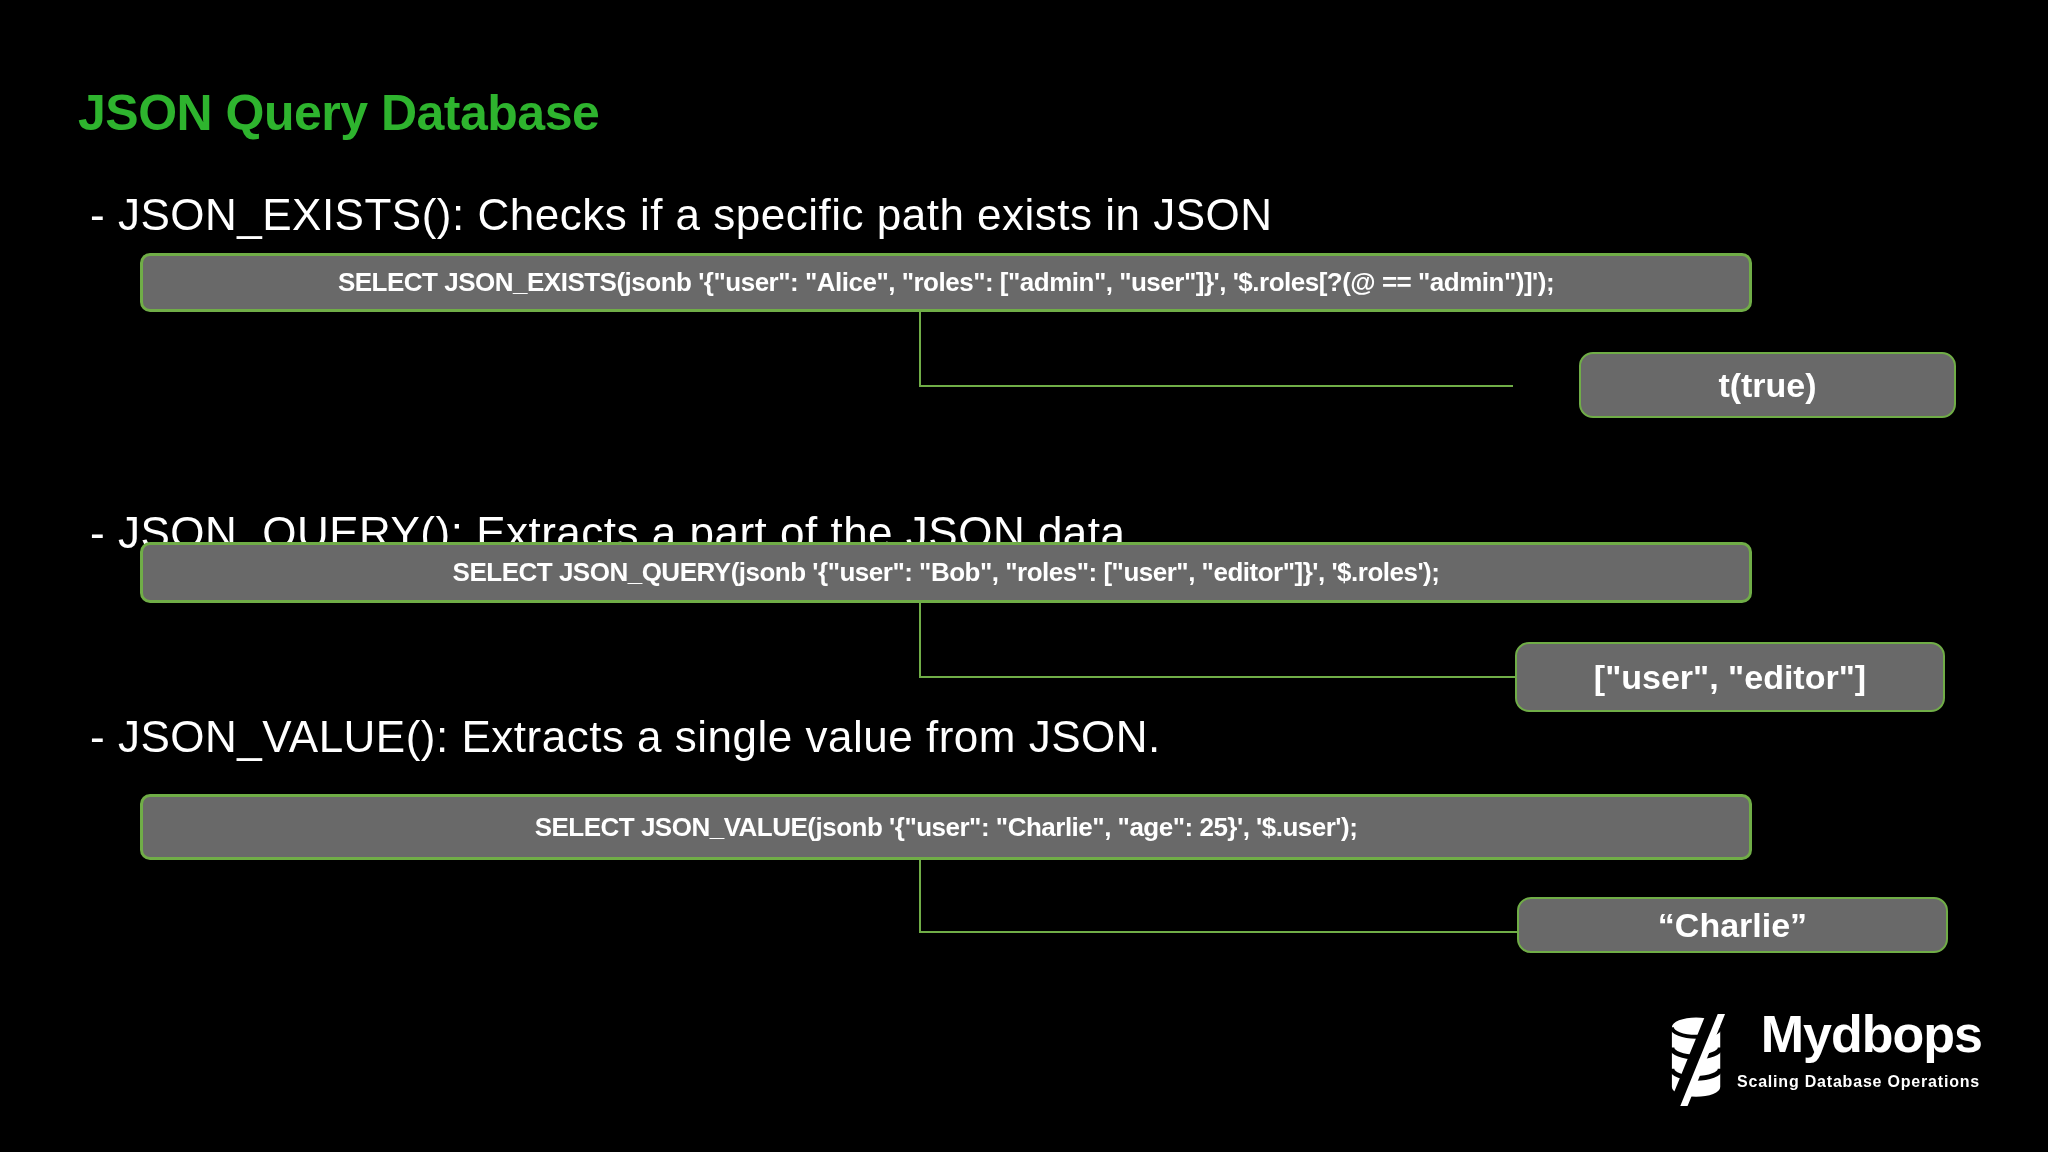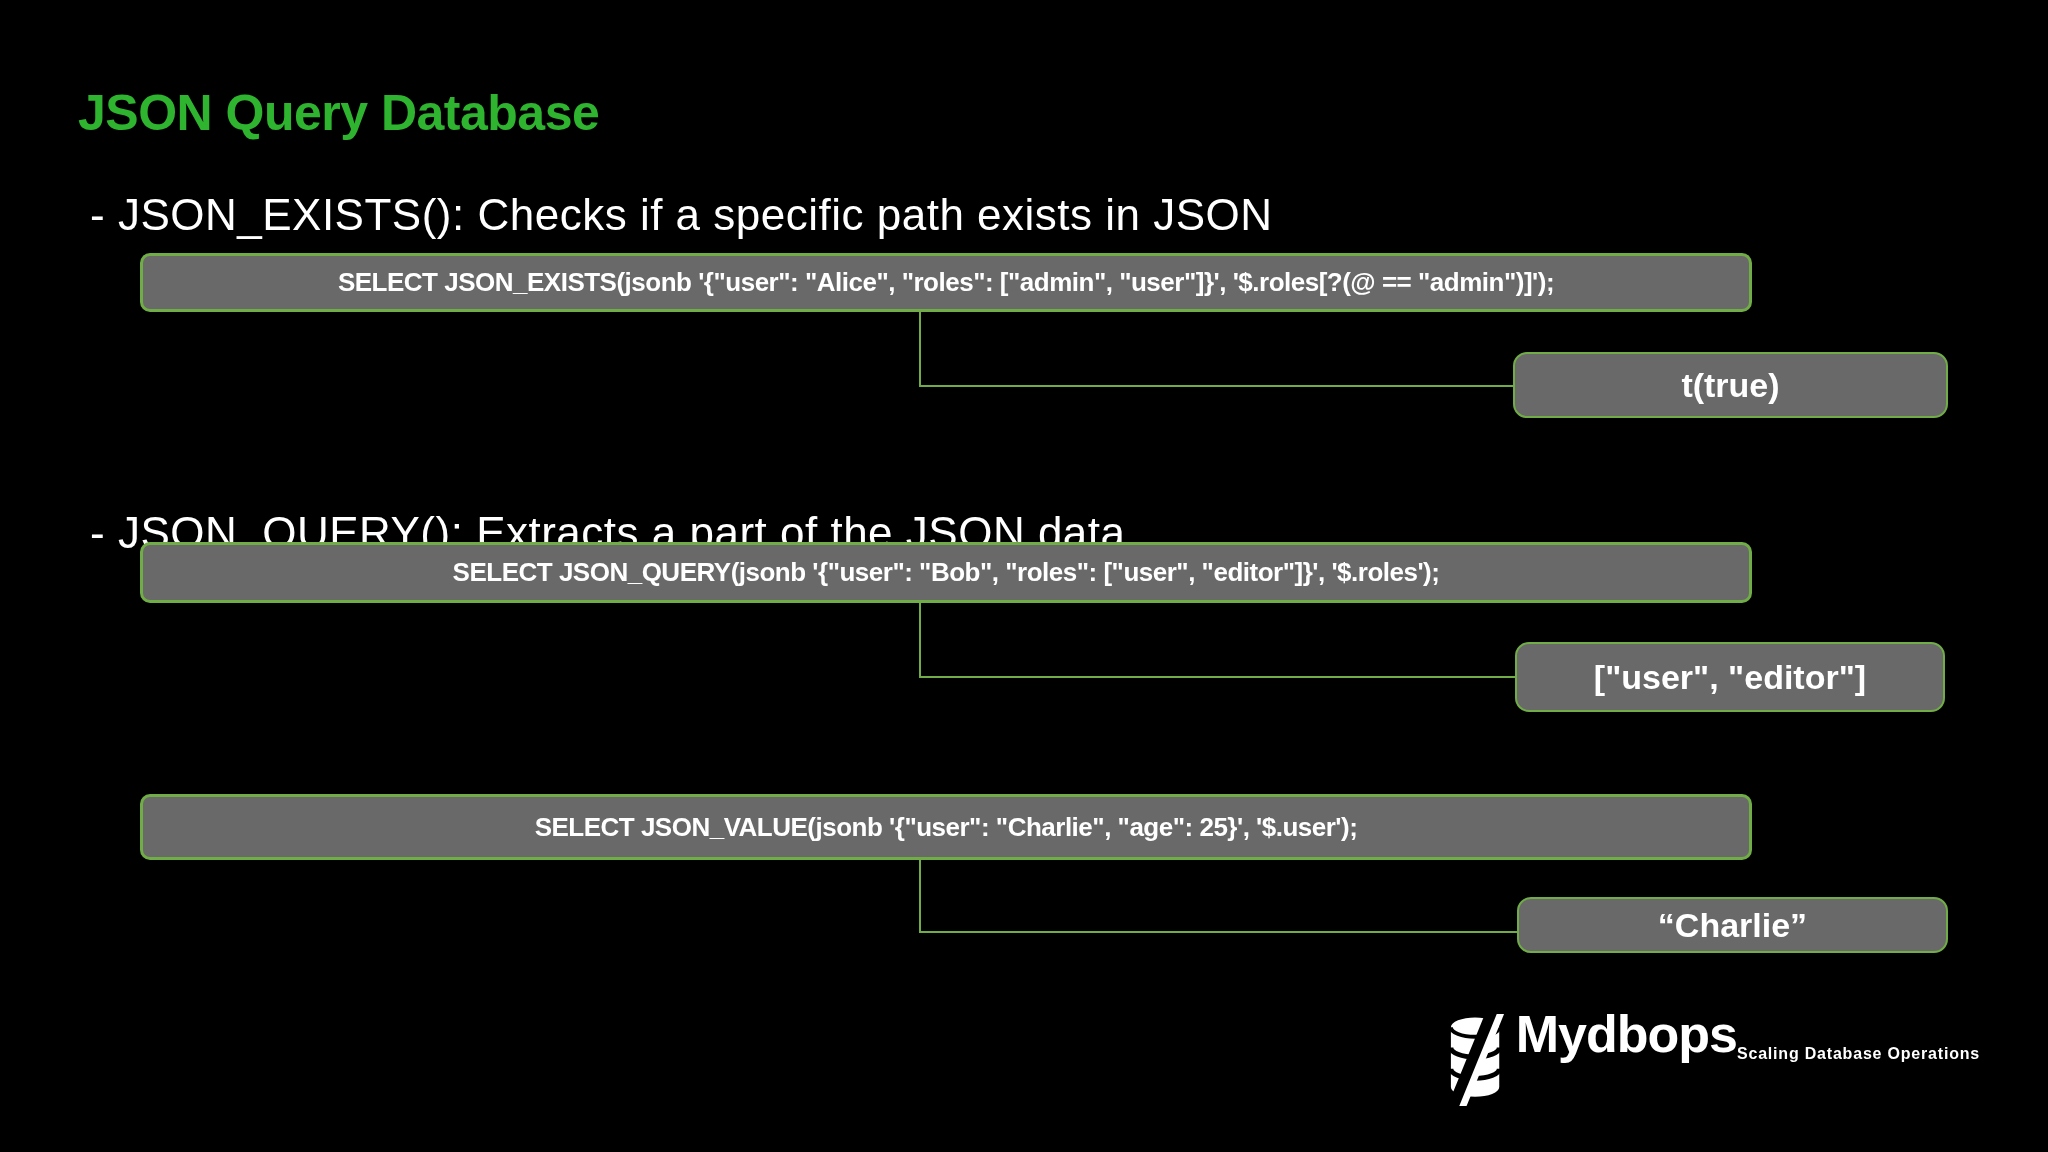--- a/index.html
+++ b/index.html
@@ -56,21 +56,21 @@
     position:absolute;width:2px;background:var(--line_green);
   }
   .connector-h{
     position:absolute;height:2px;background:var(--line_green);
   }
   .logo{
     position:absolute;right:66px;top:1006px;
     display:flex;align-items:flex-start;
   }
   .logo-icon{width:58px;height:92px;margin-right:10px;margin-top:8px;}
-  .logo-textcol{display:flex;flex-direction:row;align-items:flex-end;}
+  .logo-textcol{display:flex;flex-direction:column;align-items:flex-end;}
   .logo-wordmark{
     color:var(--text_white);
     font-size:52px;font-weight:bold;letter-spacing:-1px;line-height:1.1;
     white-space:nowrap;
   }
   .logo-tagline{
     color:var(--text_white);
     font-size:16px;font-weight:bold;letter-spacing:0.8px;
     margin-top:10px;margin-right:2px;
     white-space:nowrap;
@@ -80,28 +80,29 @@
 <body>
 
 <div class="slide">
 
   <div class="page-title">JSON Query Database</div>
 
   <div class="section-heading" style="top:190px;">- JSON_EXISTS(): Checks if a specific path exists in JSON</div>
   <div class="sql-box" style="top:253px;height:59px;">SELECT JSON_EXISTS(jsonb '{"user": "Alice", "roles": ["admin", "user"]}', '$.roles[?(@ == "admin")]');</div>
   <div class="connector-v" style="left:919px;top:311px;height:76px;"></div>
   <div class="connector-h" style="left:919px;top:385px;width:594px;"></div>
-  <div class="result-box" style="left:1513px;top:352px;width:435px;height:66px;">t(true)</div>
+  <div class="result-box" style="left:1579px;top:352px;width:377px;height:66px;">t(true)</div>
 
   <div class="section-heading" style="top:508px;">- JSON_QUERY(): Extracts a part of the JSON data.</div>
   <div class="sql-box" style="top:542px;height:61px;">SELECT JSON_QUERY(jsonb '{"user": "Bob", "roles": ["user", "editor"]}', '$.roles');</div>
   <div class="connector-v" style="left:919px;top:601px;height:77px;"></div>
   <div class="connector-h" style="left:919px;top:676px;width:596px;"></div>
   <div class="result-box" style="left:1515px;top:642px;width:430px;height:70px;">["user", "editor"]</div>
 
+  <div class="section-heading" style="top:712px;">- JSON_VALUE(): Extracts a single value from JSON.</div>
   <div class="sql-box" style="top:794px;height:66px;">SELECT JSON_VALUE(jsonb '{"user": "Charlie", "age": 25}', '$.user');</div>
   <div class="connector-v" style="left:919px;top:858px;height:75px;"></div>
   <div class="connector-h" style="left:919px;top:931px;width:598px;"></div>
   <div class="result-box" style="left:1517px;top:897px;width:431px;height:56px;">“Charlie”</div>
 
   <div class="logo">
     <svg class="logo-icon" viewBox="0 0 60 92">
 
       <path d="M3,12 a25,10 0 0 1 50,0 v62 a25,10 0 0 1 -50,0 z" fill="#ffffff"></path>
       <path d="M3,12 a25,10 0 0 0 50,0" fill="none" stroke="#000000" stroke-width="4"></path>

